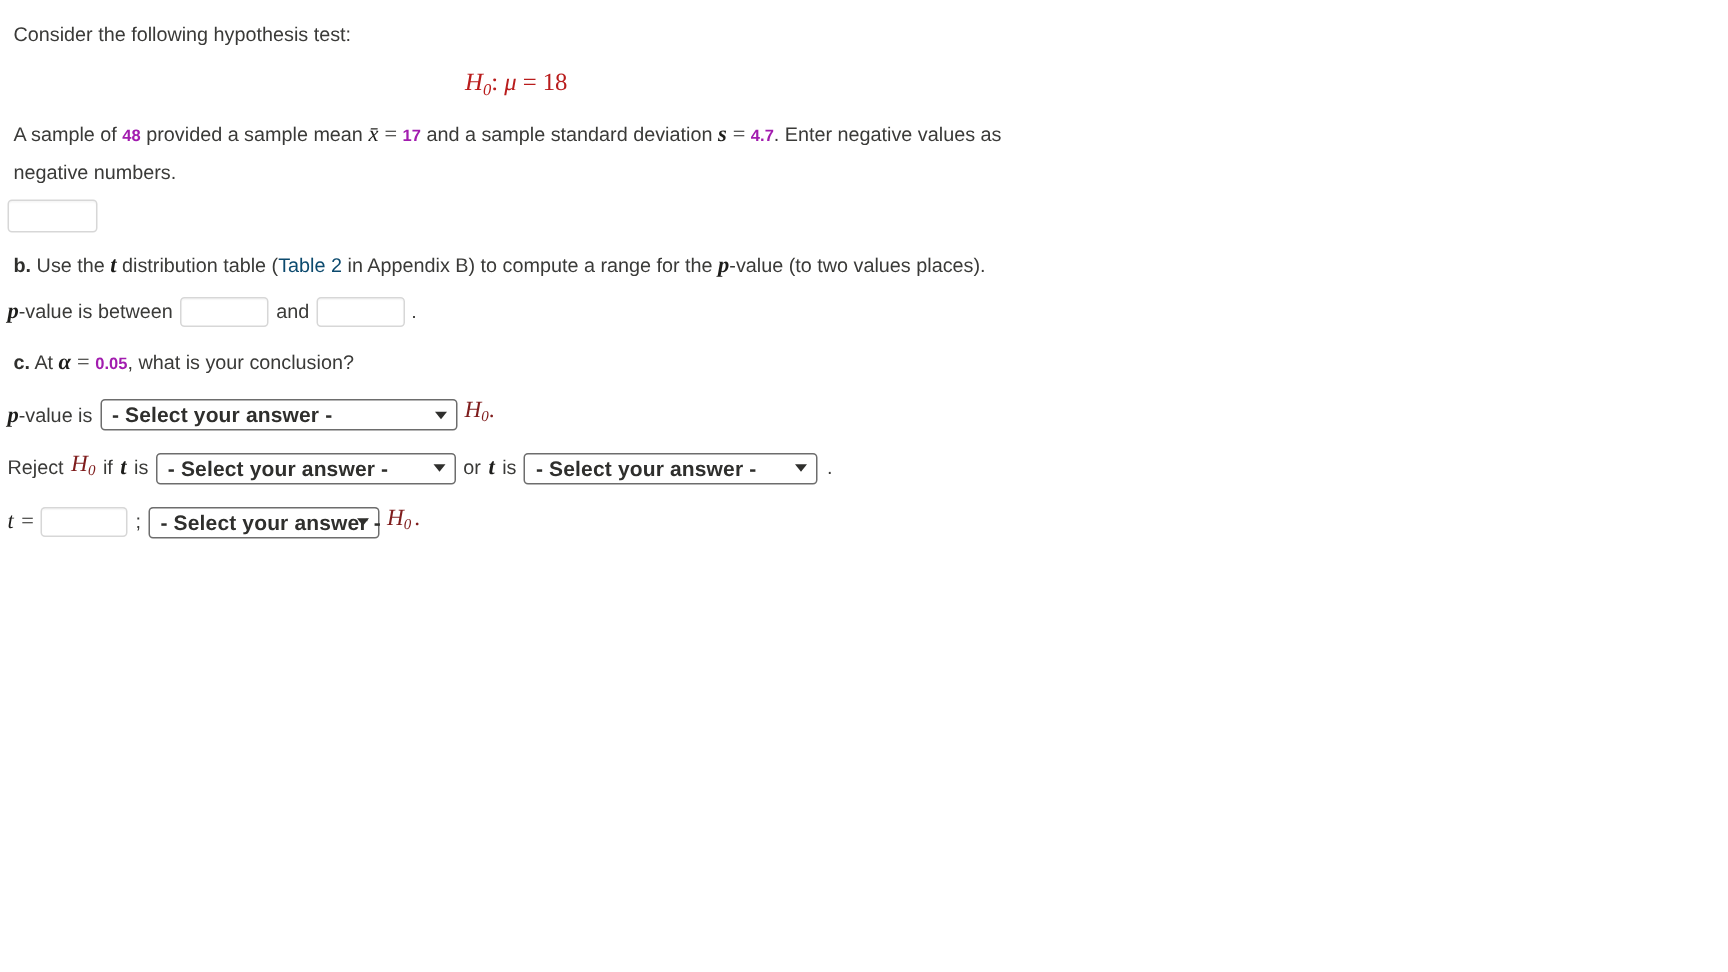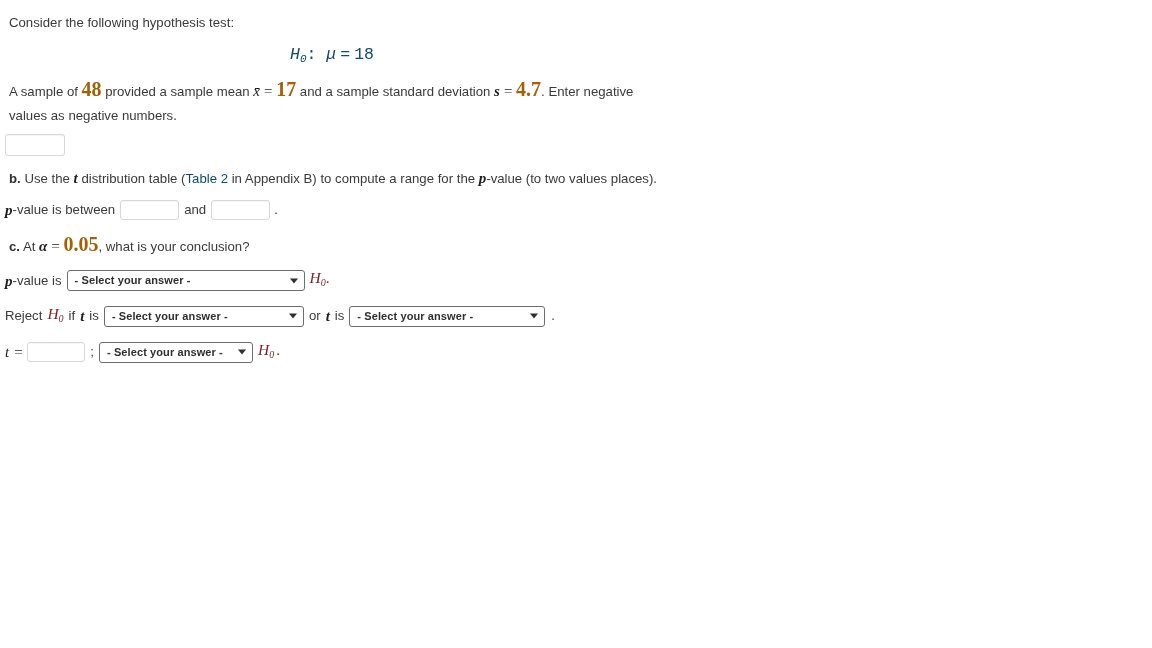--- a/index.html
+++ b/index.html
@@ -44,45 +44,46 @@
     color: #7f1d1d;
     white-space: nowrap;
   }
   .math .up { font-style: normal; }
   .math sub {
     font-size: 10px;
     font-style: italic;
     vertical-align: -0.28em;
   }
   .mathnum {
-    font-family: Liberation Serif, serif;
+    font-family: Liberation Sans, sans-serif;
     font-style: normal;
     font-weight: bold;
-    font-size: 20px;
-    color: #a16207;
+    font-size: 11px;
+    color: #a21caf;
   }
   .mi {
     font-family: "Liberation Serif", serif;
     font-style: italic;
     font-size: 15px;
     color: #1d1d1b;
   }
   .mi.bold { font-weight: bold; }
 
   
   .hyp-block {
     margin: 6px 0 4px 0;
     padding-left: 285px;
   }
   .hyp-line {
-    font-family: Liberation Mono, monospace;
+    font-family: Liberation Serif, serif;
     font-size: 16.5px;
-    color: #0c4a6e;
+    color: #b91c1c;
     line-height: 27px;
     white-space: nowrap;
+    margin-left: 20px;
   }
   .hyp-line i { font-style: italic; }
   .hyp-line sub {
     font-size: 11px;
     vertical-align: -0.3em;
     font-style: italic;
   }
 
   
   .row {
@@ -120,21 +121,21 @@
     box-sizing: border-box;
     cursor: pointer;
     vertical-align: middle;
   }
   .sel .sel-label {
     position: absolute;
     left: 7px;
     top: 0;
     line-height: 19px;
     font-family: "Liberation Sans", sans-serif;
-    font-size: 11px;
+    font-size: 14px;
     font-weight: bold;
     color: #2f2f2d;
     white-space: nowrap;
     letter-spacing: 0.1px;
   }
   .sel .caret {
     position: absolute;
     right: 6px;
     top: 50%;
     transform: translateY(-50%);

